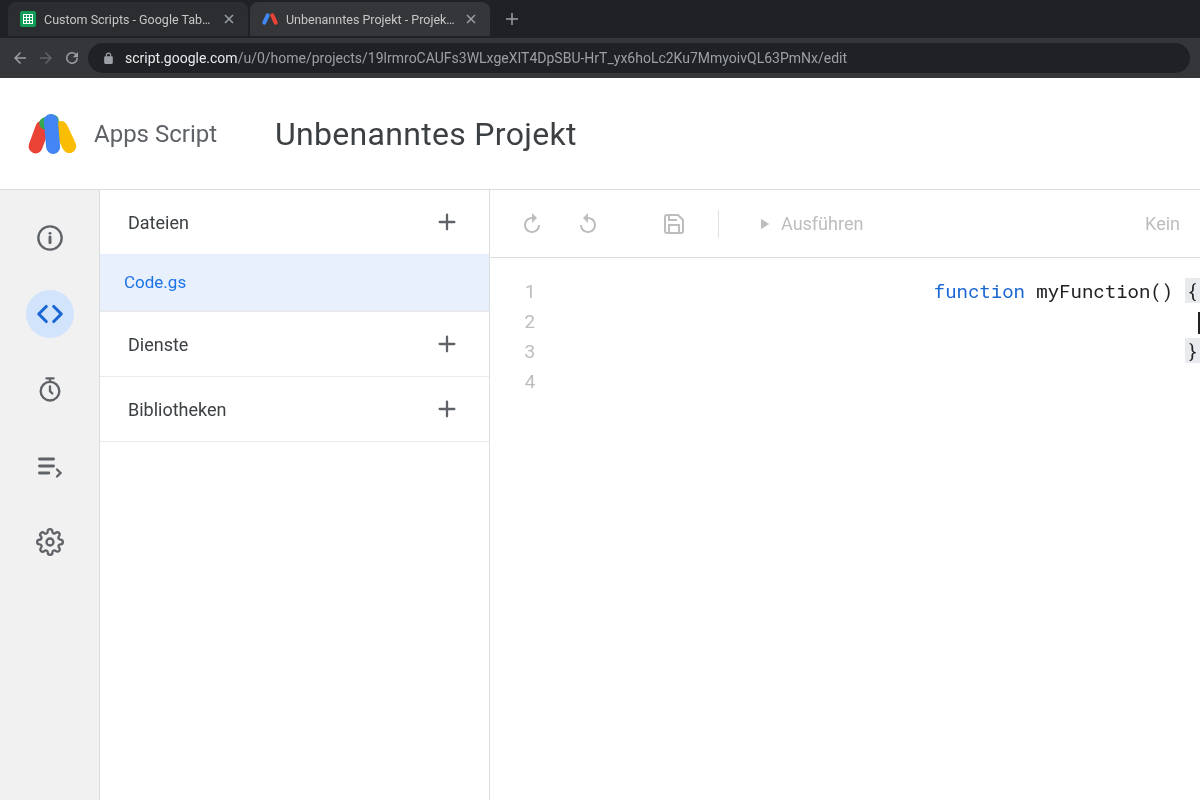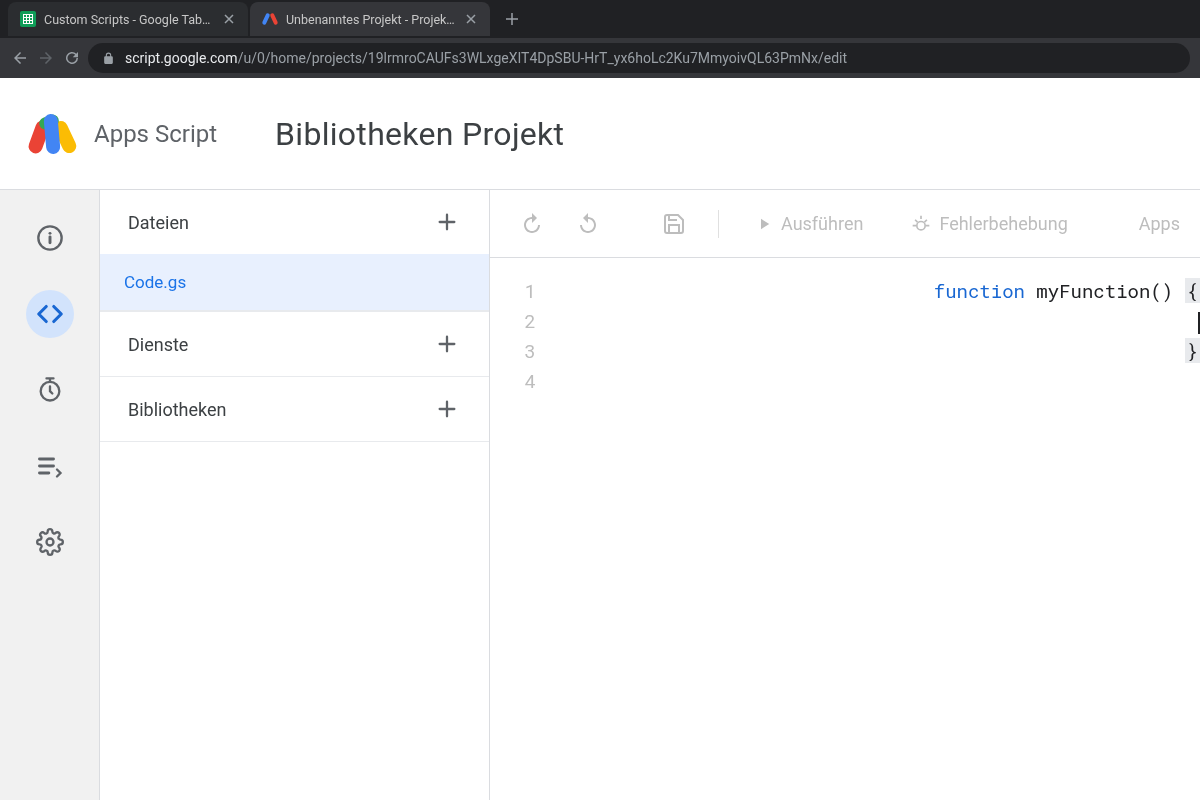--- a/index.html
+++ b/index.html
@@ -127,21 +127,21 @@
 </div>
 
 <div class="app-header">
   <div class="logo">
     <div class="logo-piece logo-p1"></div>
     <div class="logo-piece logo-p3"></div>
     <div class="logo-piece logo-p4"></div>
     <div class="logo-piece logo-p2"></div>
   </div>
   <div class="app-name">Apps Script</div>
-  <div class="project-title">Bibliotheken Projekt</div>
+  <div class="project-title">Unbenanntes Projekt</div>
 </div>
 
 <div class="main">
 
   <div class="rail">
     <div class="rail-btn">
       <svg width="28" height="28" viewBox="0 0 24 24" fill="none">
           <circle cx="12" cy="12" r="10" stroke="currentColor" stroke-width="2"></circle>
           <line x1="12" y1="8" x2="12" y2="8" stroke="currentColor" stroke-width="2.5" stroke-linecap="round"></line>
           <line x1="12" y1="11" x2="12" y2="16" stroke="currentColor" stroke-width="2.5" stroke-linecap="round"></line>
@@ -225,28 +225,21 @@
             <path d="M17 21v-8H7v8M7 3v5h8" stroke="currentColor" stroke-width="2"></path>
           </svg>
       </div>
       <div class="tool-sep"></div>
       <div class="tool-text-btn">
         <svg width="18" height="18" viewBox="0 0 24 24">
             <path d="M8 5v14l11-7z" fill="currentColor"></path>
           </svg>
         <span>Ausführen</span>
       </div>
-      <div class="tool-text-btn right">
-        <svg width="20" height="20" viewBox="0 0 24 24" fill="none">
-            <path d="M12 2v4M4.93 6.93l2.83 2.83M2 14h4M19.07 6.93l-2.83 2.83M22 14h-4" stroke="currentColor" stroke-width="2"></path>
-            <circle cx="12" cy="14" r="5" stroke="currentColor" stroke-width="2"></circle>
-          </svg>
-        <span>Fehlerbehebung</span>
-      </div>
-      <div class="tool-trail">Apps</div>
+      <div class="tool-trail">Kein</div>
     </div>
     <div class="code-area">
       <div class="gutter">
         <div>1</div>
         <div>2</div>
         <div>3</div>
         <div>4</div>
       </div>
       <div class="code">
         <div><span class="kw">function</span><span> myFunction() </span><span class="brace-hl">{</span></div>

